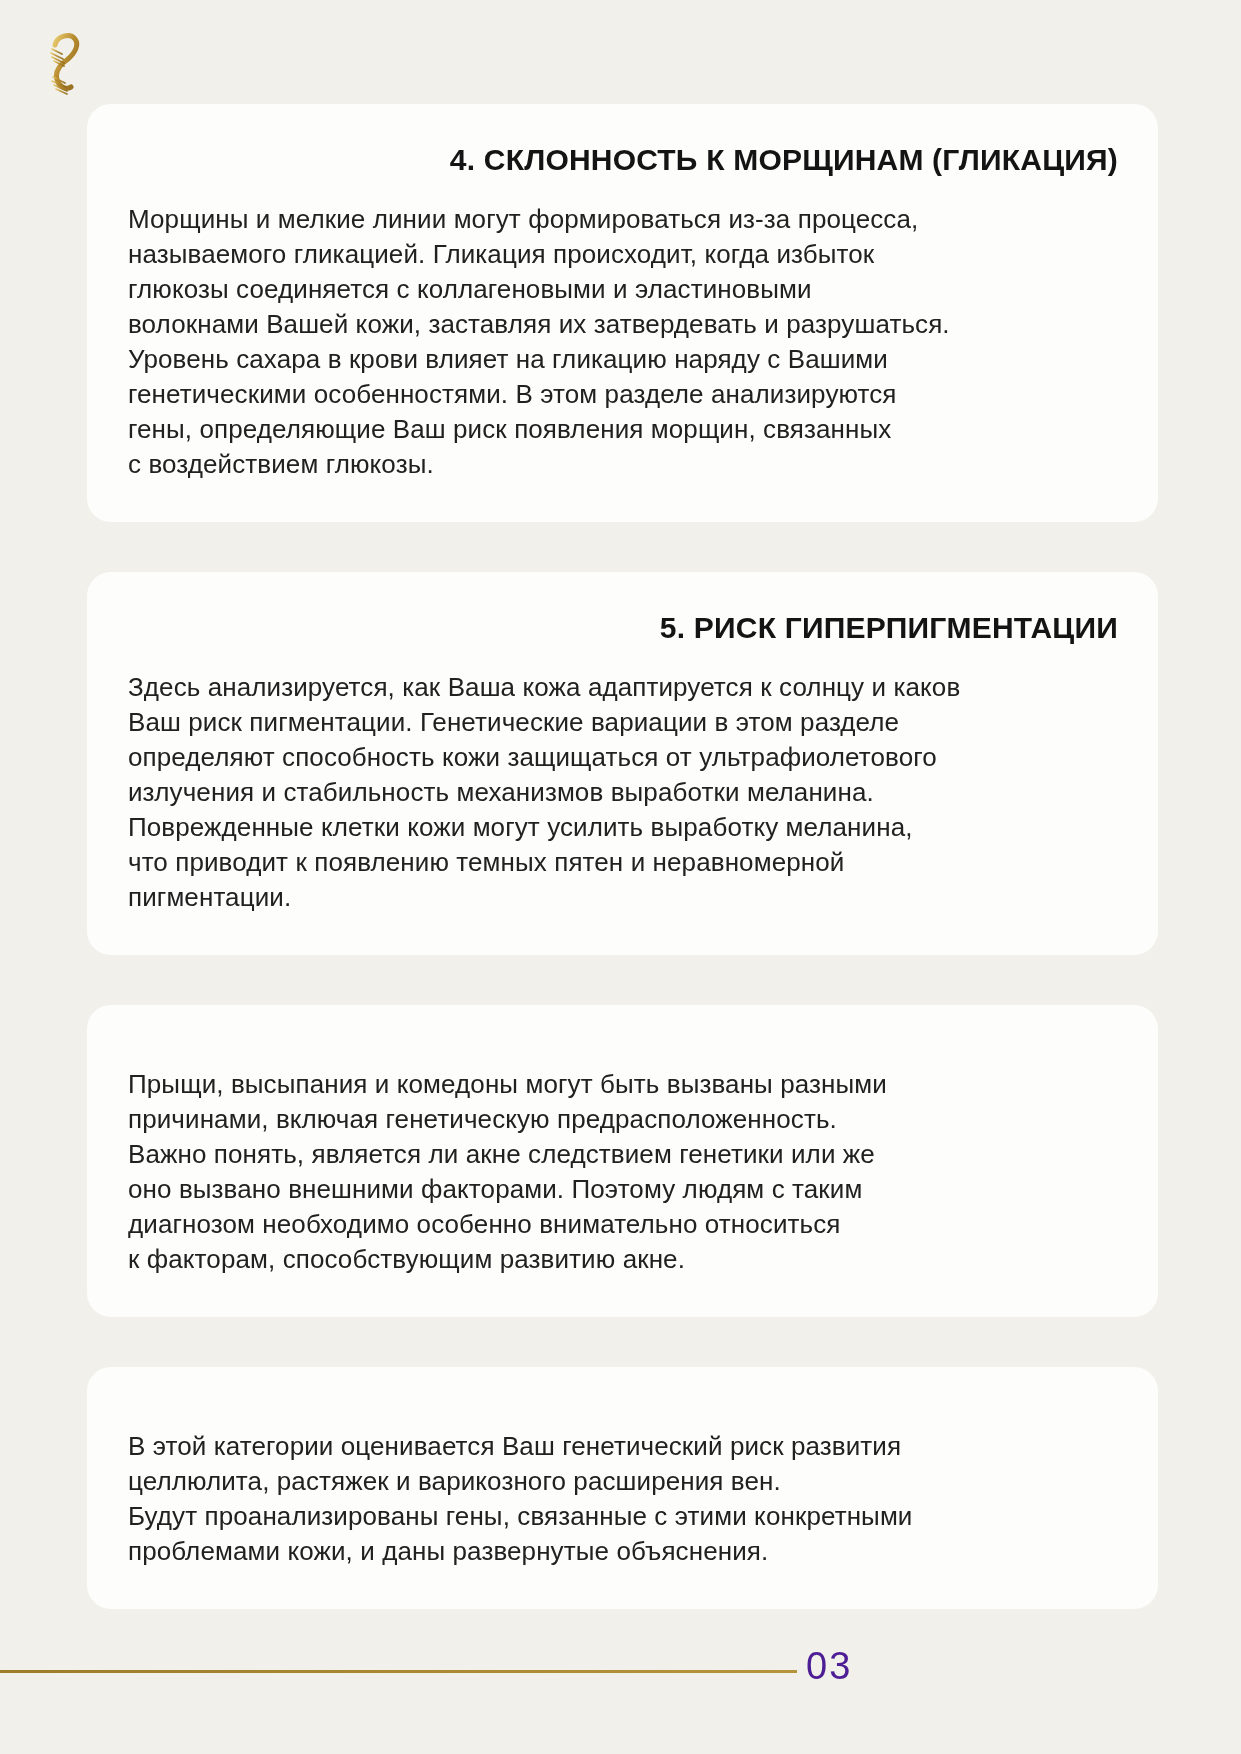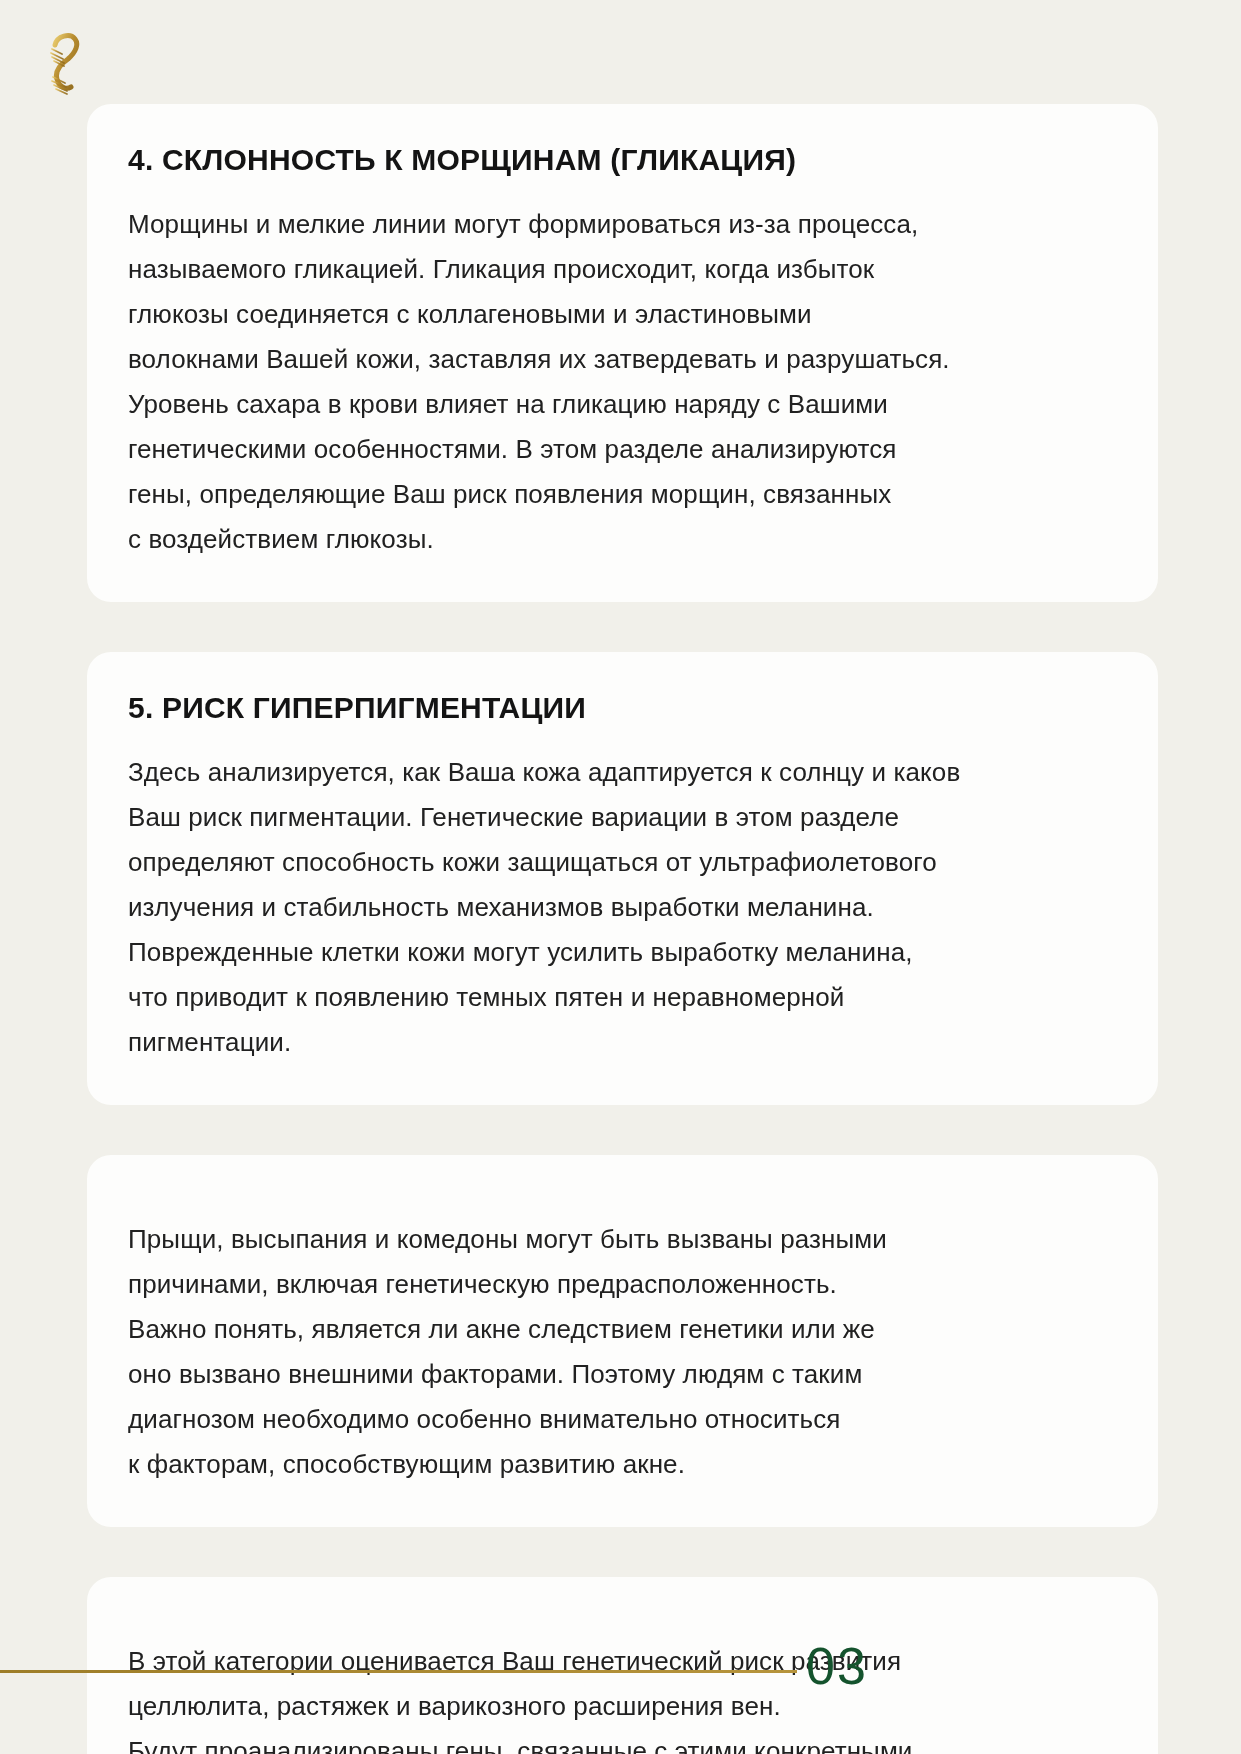--- a/index.html
+++ b/index.html
@@ -18,38 +18,38 @@
   .card{
     background:#fdfdfc;
     border-radius:24px;
     padding:38px 40px 40px 41px;
     margin-bottom:50px;
     box-sizing:border-box;
   }
   .card-title{
     margin:0;
     font-size:30px;line-height:36px;font-weight:bold;
-    color:#141414;letter-spacing:0.2px;
+    color:#141414;letter-spacing:0.2px;text-align:right;
   }
   .card-body{
     margin:24px 0 0 0;
-    font-size:26px;line-height:45px;
+    font-size:26px;line-height:35px;
     color:#212121;letter-spacing:0.1px;
     white-space:pre-line;
   }
   .footer-rule{
     position:absolute;left:0;top:1670px;
     width:797px;height:3px;
     background:linear-gradient(90deg,#9d7d28,#b6943c);
   }
   .page-number{
     position:absolute;left:806px;top:1645px;
-    font-size:52px;line-height:42px;
+    font-size:38px;line-height:42px;
     font-weight:400;
-    color:#14532d;
+    color:#4c1d95;
     letter-spacing:2px;
   }
 </style>
 </head>
 <body>
 
 <div>
 
   <div class="logo">
     <svg viewBox="0 0 40 66" width="40" height="66" aria-hidden="true">

